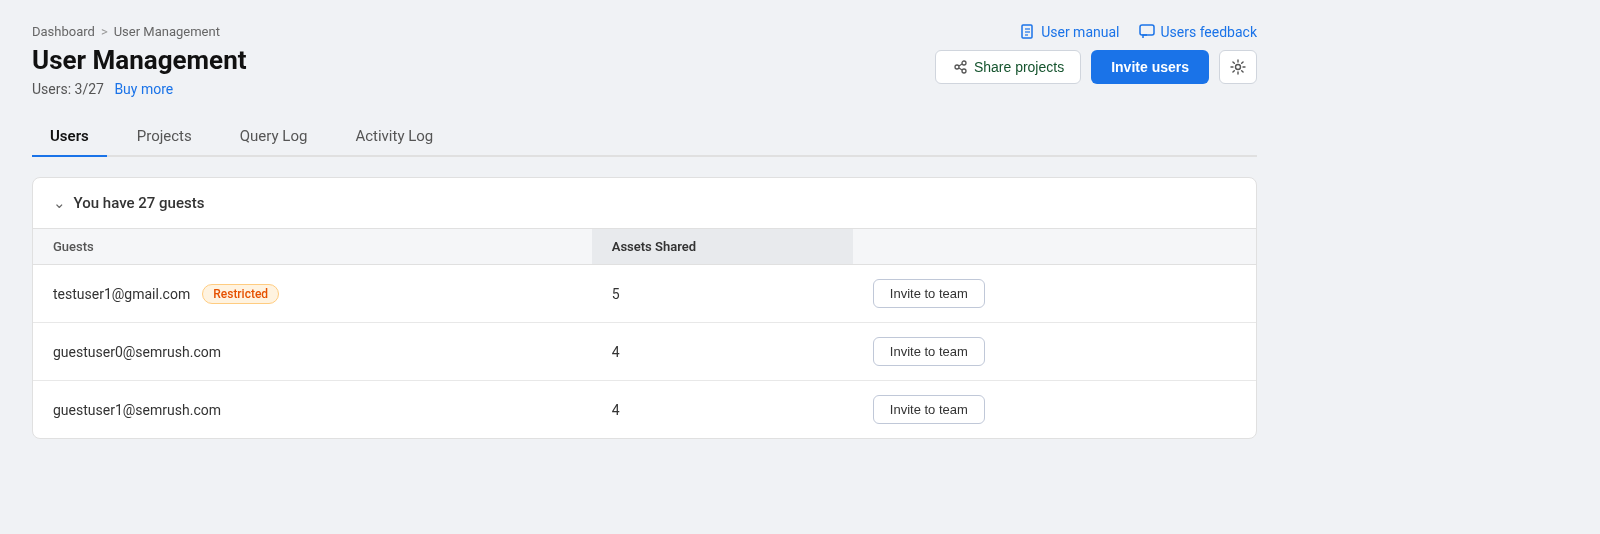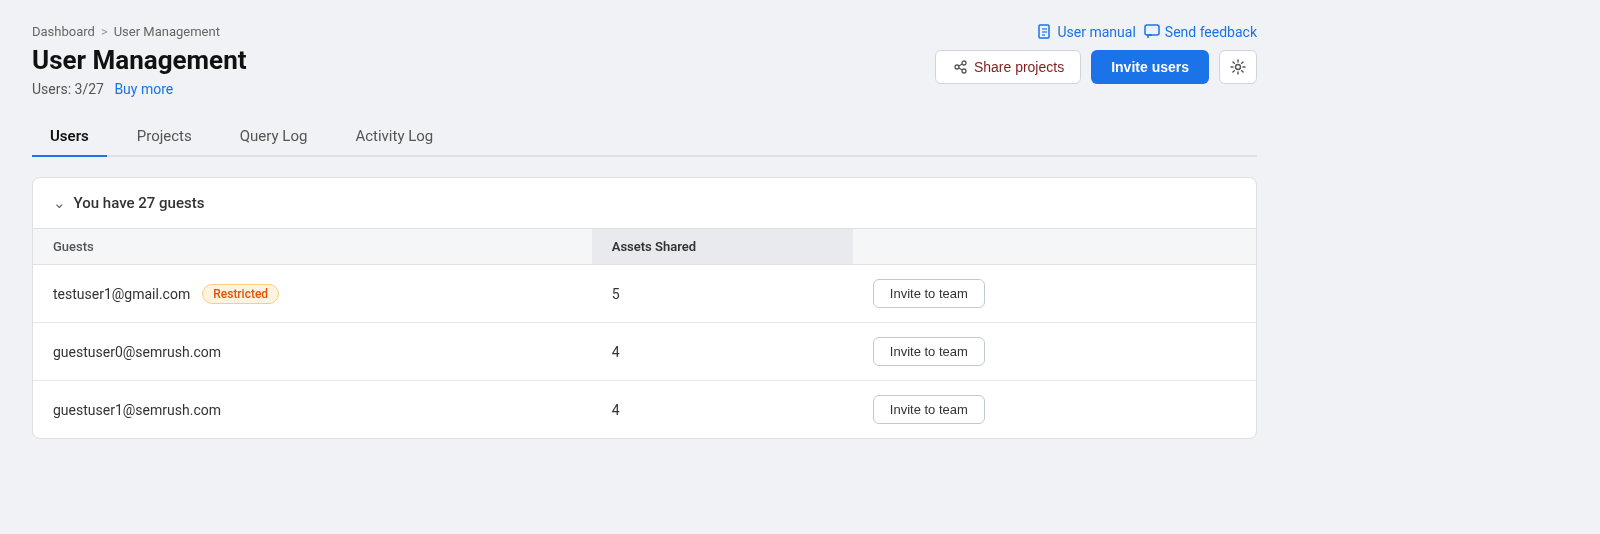--- a/index.html
+++ b/index.html
@@ -49,21 +49,21 @@
       text-decoration: none;
     }
     .right-section {
       display: flex;
       flex-direction: column;
       align-items: flex-end;
       gap: 10px;
     }
     .top-links {
       display: flex;
-      gap: 8px;
+      gap: 20px;
       align-items: center;
     }
     .top-link {
       display: flex;
       align-items: center;
       gap: 5px;
       color: #1a73e8;
       font-size: 14px;
       cursor: pointer;
       text-decoration: none;
@@ -76,21 +76,21 @@
     }
     .share-btn {
       display: flex;
       align-items: center;
       gap: 6px;
       background: #fff;
       border: 1px solid #d0d5dd;
       border-radius: 6px;
       padding: 8px 16px;
       font-size: 14px;
-      color: #7f1d1d;
+      color: #14532d;
       cursor: pointer;
     }
     .invite-btn {
       background: #1a73e8;
       color: #fff;
       border: none;
       border-radius: 6px;
       padding: 9px 20px;
       font-size: 14px;
       font-weight: 600;
@@ -233,21 +233,21 @@
             <line x1="5" y1="8" x2="10" y2="8" stroke="#1a73e8" stroke-width="1.2"></line>
             <line x1="5" y1="11" x2="8" y2="11" stroke="#1a73e8" stroke-width="1.2"></line>
           </svg>
           <span>User manual</span>
         </a>
         <a class="top-link">
           <svg width="16" height="16" viewBox="0 0 16 16" fill="none" xmlns="http://www.w3.org/2000/svg">
             <rect x="1" y="1" width="14" height="10" rx="2" stroke="#1a73e8" stroke-width="1.5" fill="none"></rect>
             <path d="M4 14 L4 11 H8" stroke="#1a73e8" stroke-width="1.5" fill="none"></path>
           </svg>
-          <span>Send feedback</span>
+          <span>Users feedback</span>
         </a>
       </div>
       <div class="action-buttons">
         <button class="share-btn">
           <svg width="16" height="16" viewBox="0 0 16 16" fill="none" xmlns="http://www.w3.org/2000/svg">
             <circle cx="5" cy="8" r="2" stroke="#555" stroke-width="1.3" fill="none"></circle>
             <circle cx="12" cy="4" r="2" stroke="#555" stroke-width="1.3" fill="none"></circle>
             <circle cx="12" cy="12" r="2" stroke="#555" stroke-width="1.3" fill="none"></circle>
             <line x1="7" y1="7" x2="10" y2="5" stroke="#555" stroke-width="1.2"></line>
             <line x1="7" y1="9" x2="10" y2="11" stroke="#555" stroke-width="1.2"></line>

